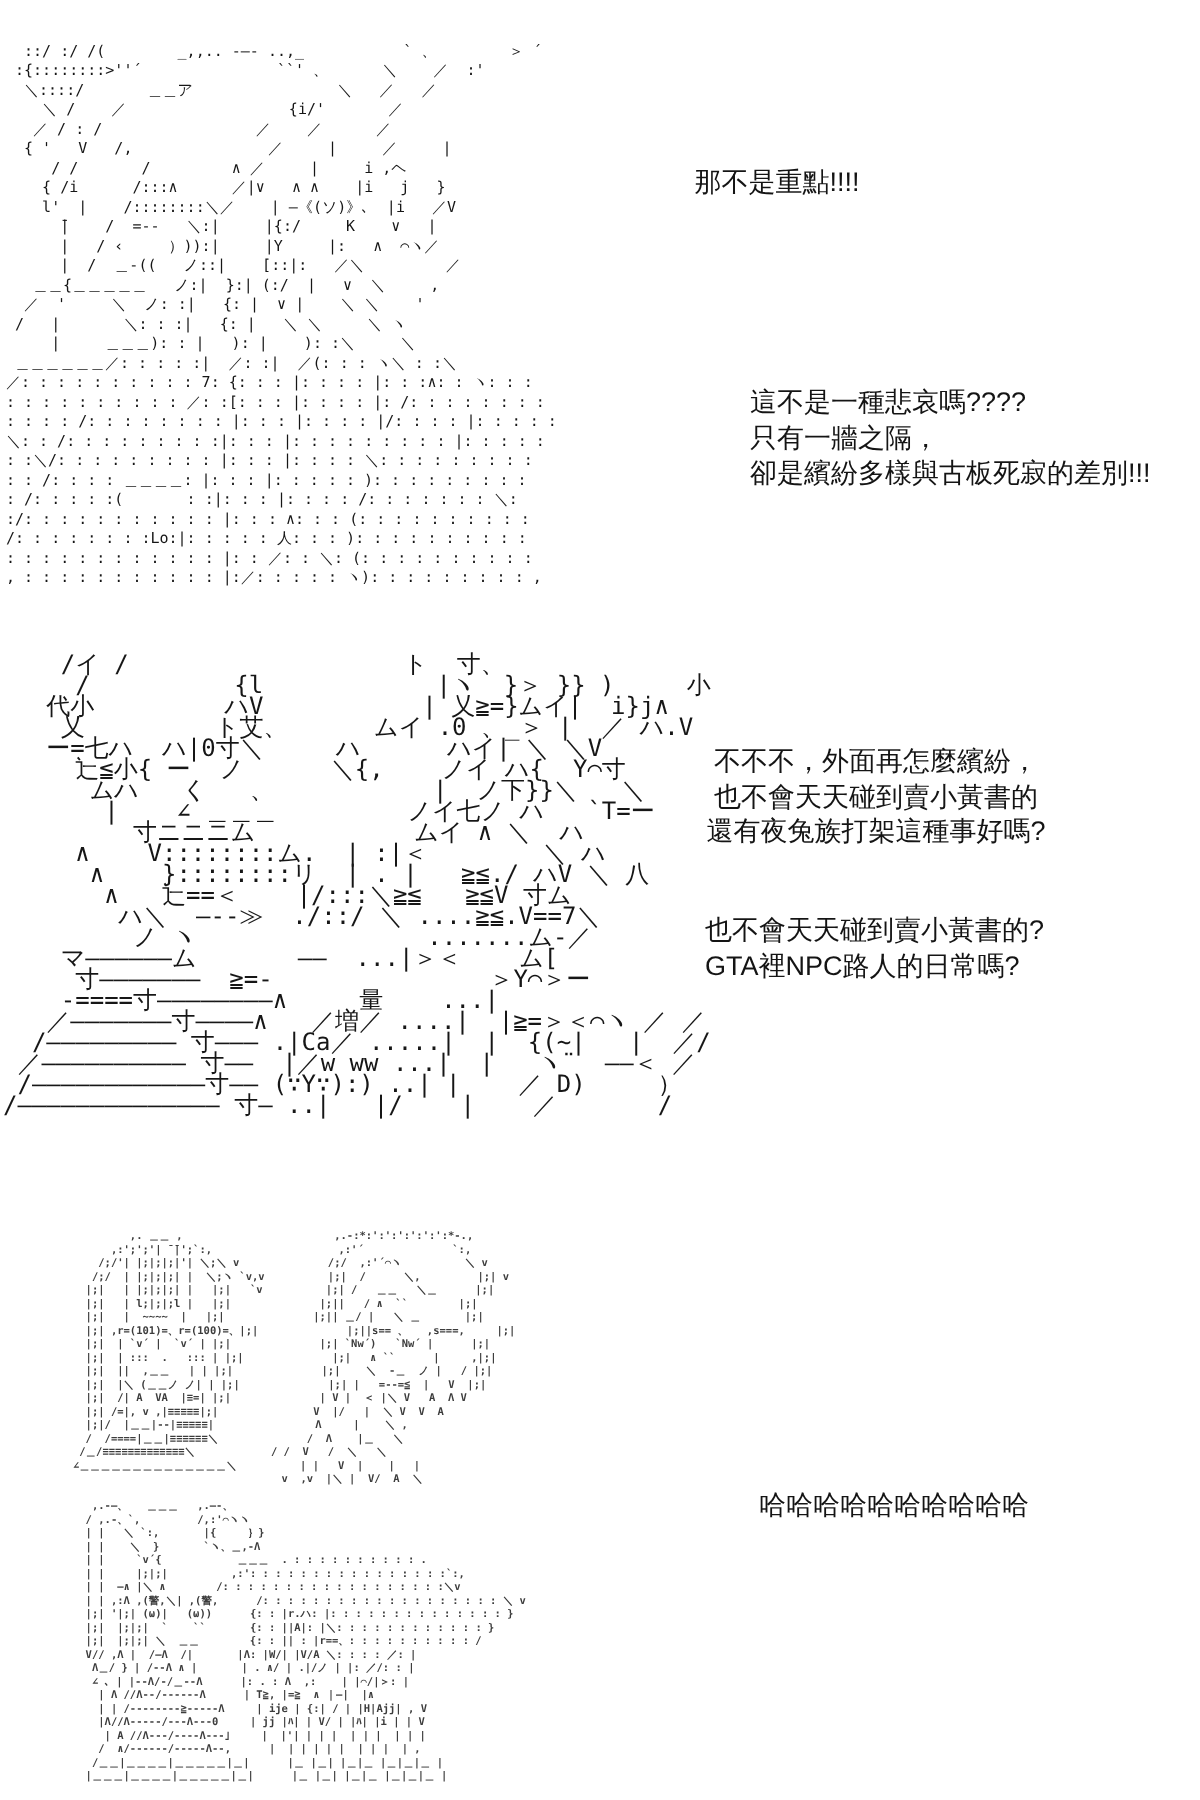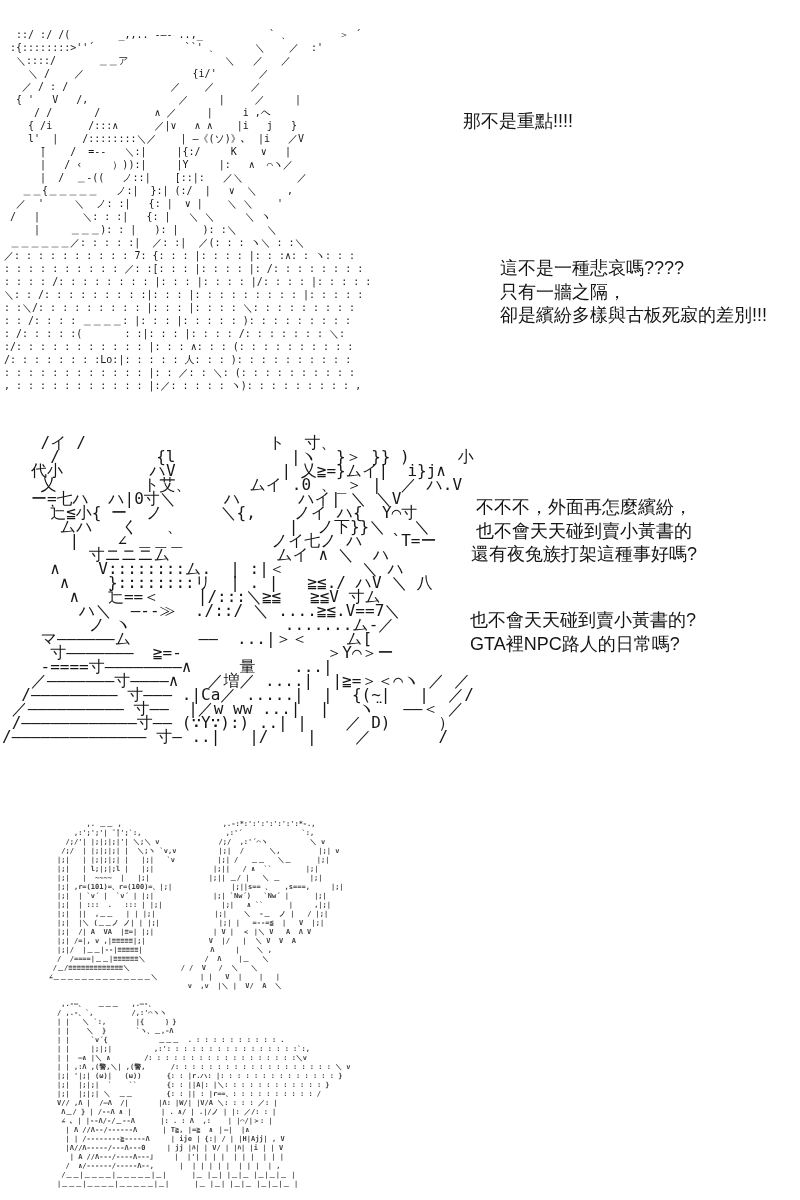--- a/index.html
+++ b/index.html
@@ -128,14 +128,15 @@
 只有一牆之隔，
 卻是繽紛多樣與古板死寂的差別!!!</div>
 
   <div id="dialogue-4" class="dialogue">不不不，外面再怎麼繽紛，
 也不會天天碰到賣小黃書的
 還有夜兔族打架這種事好嗎?</div>
 
   <div id="dialogue-5" class="dialogue">也不會天天碰到賣小黃書的?
 GTA裡NPC路人的日常嗎?</div>
 
+  <div id="dialogue-6" class="dialogue">哈哈哈哈哈哈哈哈哈哈</div>
 
 </div>
 
 </body></html>

